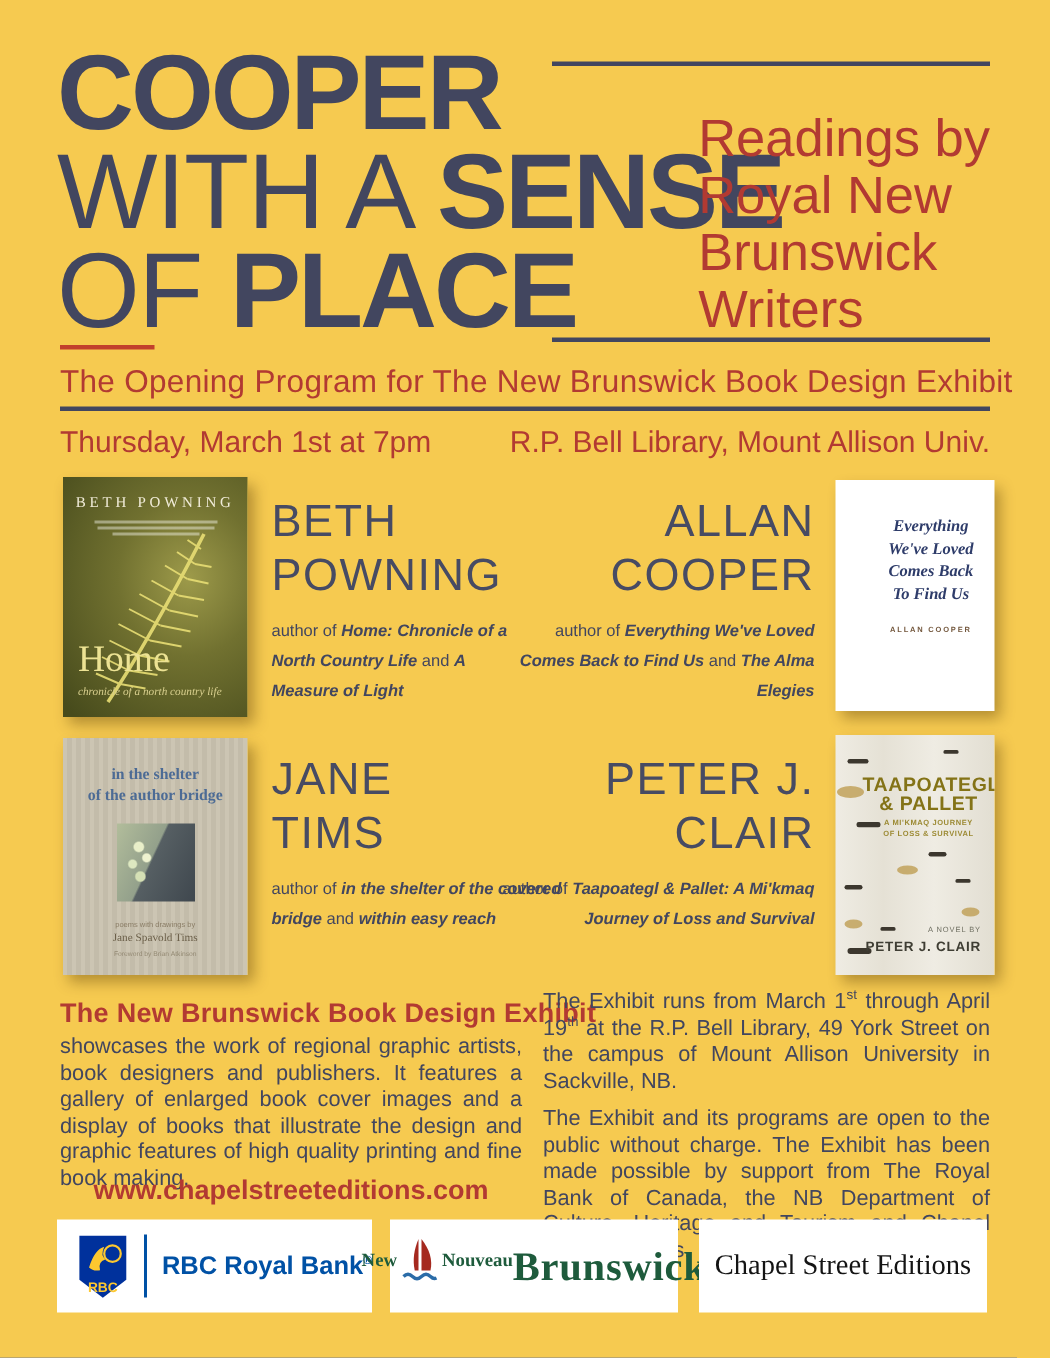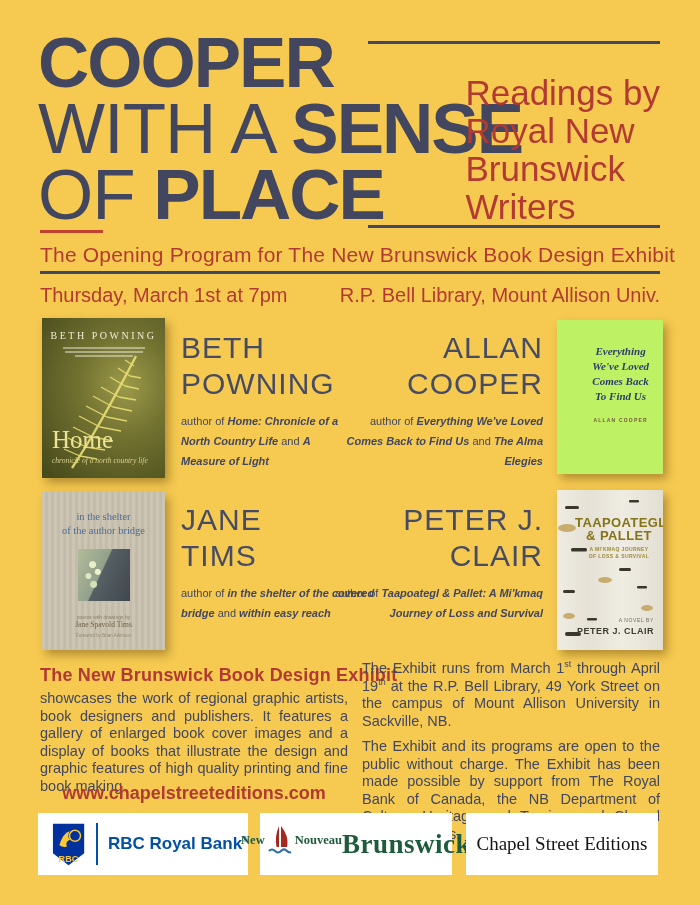--- a/index.html
+++ b/index.html
@@ -45,29 +45,29 @@
   #book-home { left:42px; top:318px; width:123px; height:160px;
     background:radial-gradient(ellipse at 68% 42%, #9d9a4a 0%, #717130 40%, #474b1c 95%); }
   .bp-author { font-family:"Liberation Serif",serif; font-size:10px; letter-spacing:2.5px;
     color:#f1ecd9; text-align:center; padding-top:12px; position:relative; }
   .bp-quote { margin-top:6px; position:relative; }
   .bp-quote div { height:1.5px; background:rgba(255,255,250,.42); margin:2.5px auto; }
   .bp-title { position:absolute; left:10px; bottom:24px; font-family:"Liberation Serif",serif;
     font-size:25px; color:#ece293; }
   .bp-sub { position:absolute; left:10px; bottom:13px; font-family:"Liberation Serif",serif;
     font-style:italic; font-size:7.5px; color:#d8cf8e; }
-  #book-everything { left:557px; top:320px; width:106px; height:154px; background:#bef264; }
+  #book-everything { left:557px; top:320px; width:106px; height:154px; background:#ffffff; }
   .ec-inner { margin-top:24px; margin-left:28%; width:64%; text-align:center; }
   .ec-line { font-family:"Liberation Serif",serif; font-style:italic; font-weight:700;
     font-size:11px; line-height:15px; color:#2e3c6a; }
   .ec-author { margin-top:13px; font-size:5px; font-weight:700; letter-spacing:1.2px; color:#74583e; }
   #book-shelter { left:42px; top:492px; width:123px; height:158px;
     background:repeating-linear-gradient(90deg,#ccc5b3 0 3px,#c3bcaa 3px 6px); }
   .sh-title { padding-top:18px; text-align:center; font-family:"Liberation Serif",serif;
-    font-weight:400; font-size:10.5px; line-height:14px; color:#4c6b95; }
+    font-weight:700; font-size:10.5px; line-height:14px; color:#4c6b95; }
   .sh-photo { width:52px; height:52px; margin:11px auto 0;
     background:
       radial-gradient(circle at 28% 30%, #e9efc9 0 3px, transparent 4px),
       radial-gradient(circle at 20% 52%, #dde8c0 0 2.5px, transparent 3.5px),
       radial-gradient(circle at 38% 44%, #eef2cf 0 2.5px, transparent 3.5px),
       radial-gradient(circle at 30% 68%, #d5e0b5 0 3px, transparent 4px),
       linear-gradient(115deg,#b2bd9b 0%,#93a08b 44%,#565f63 46%,#3f474e 100%); }
   .sh-byline1 { margin-top:13px; font-size:5px; color:#8a7d66; text-align:center; }
   .sh-byline2 { font-size:7.5px; color:#6b5f49; text-align:center; font-family:"Liberation Serif",serif; }
   .sh-footer { position:absolute; bottom:12px; width:100%; text-align:center; font-size:4.5px; color:#948a74; }

